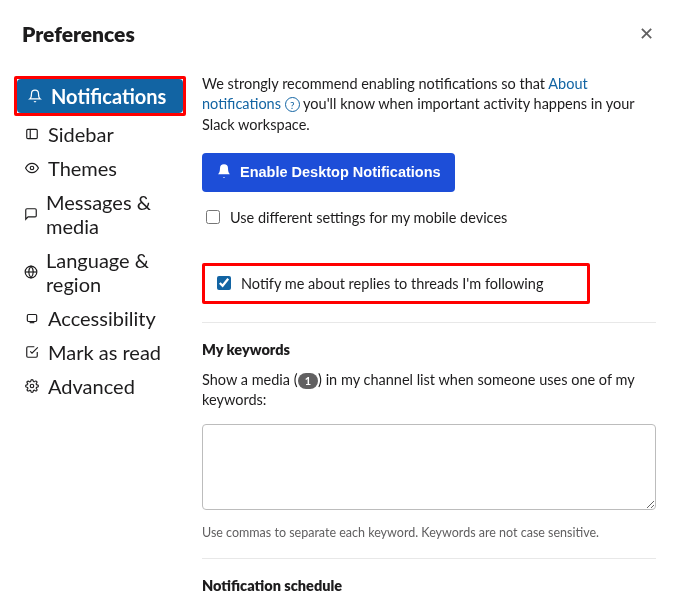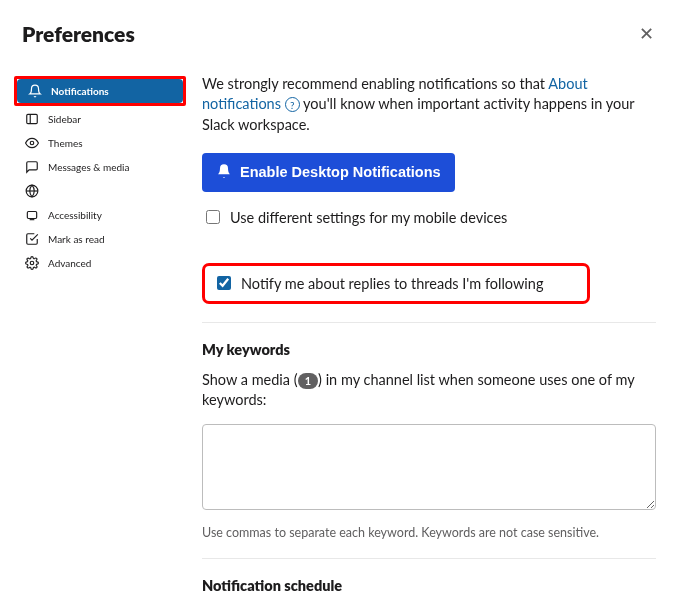--- a/index.html
+++ b/index.html
@@ -45,21 +45,21 @@
     border: 3px solid red;
     border-radius: 2px;
     width: 172px;
     margin-bottom: 1px;
   }
   .sidebar-item {
     display: flex;
     align-items: center;
     gap: 8px;
     padding: 5px 10px;
-    font-size: 10px;
+    font-size: 20px;
     color: #1d1c1d;
     border-radius: 4px;
     cursor: pointer;
     width: 166px;
   }
   .sidebar-item.active {
     background: #1264a3;
     color: #fff;
     font-weight: 700;
   }
@@ -119,21 +119,21 @@
   .check-row input[type=checkbox] {
     width: 14px; height: 14px;
     accent-color: #1264a3;
   }
   .opt1 {
     margin-top: 14px;
   }
   .opt2-wrap {
     margin-top: 34px;
     border: 3px solid red;
-    border-radius: 7px;
+    border-radius: 2px;
     padding: 6px 8px;
     width: fit-content;
     padding-right: 40px;
   }
   hr.sep {
     border: none;
     border-top: 1px solid #e8e8e8;
     margin: 18px 0 18px 0;
   }
   .section-title {
@@ -224,20 +224,21 @@
         <span>Messages &amp; media</span>
       </div>
       <div class="sidebar-item">
         <span class="ic">
           <svg width="14" height="14" viewBox="0 0 24 24" fill="none" stroke="currentColor" stroke-width="2">
               <circle cx="12" cy="12" r="10"></circle>
               <line x1="2" y1="12" x2="22" y2="12"></line>
               <path d="M12 2a15 15 0 0 1 0 20 15 15 0 0 1 0-20z"></path>
             </svg>
         </span>
+        <span>Language &amp; region</span>
       </div>
       <div class="sidebar-item">
         <span class="ic">
           <svg width="14" height="14" viewBox="0 0 24 24" fill="none" stroke="currentColor" stroke-width="2">
               <rect x="4" y="6" width="16" height="12" rx="2"></rect>
               <line x1="8" y1="20" x2="16" y2="20"></line>
             </svg>
         </span>
         <span>Accessibility</span>
       </div>

